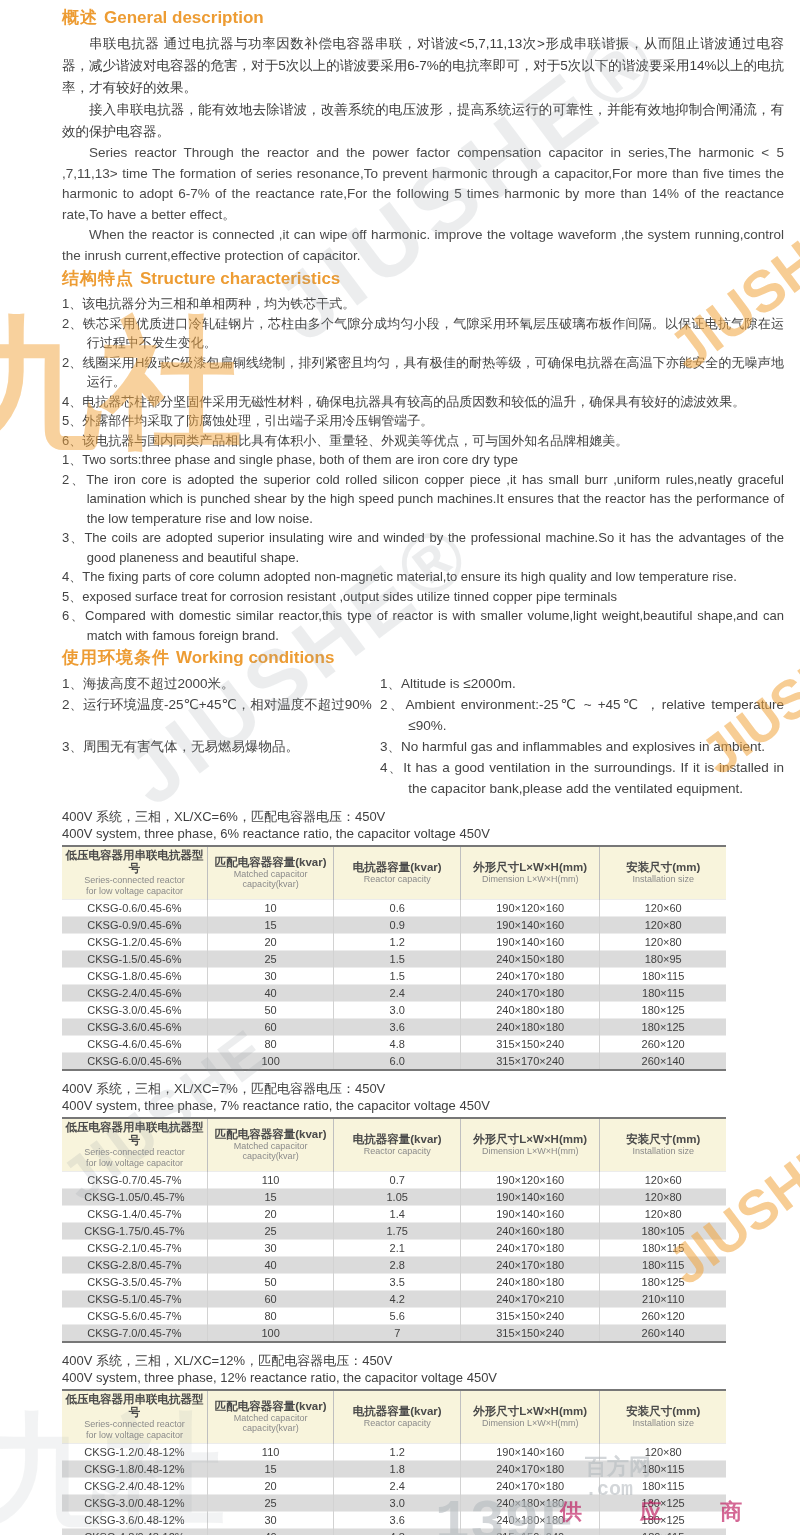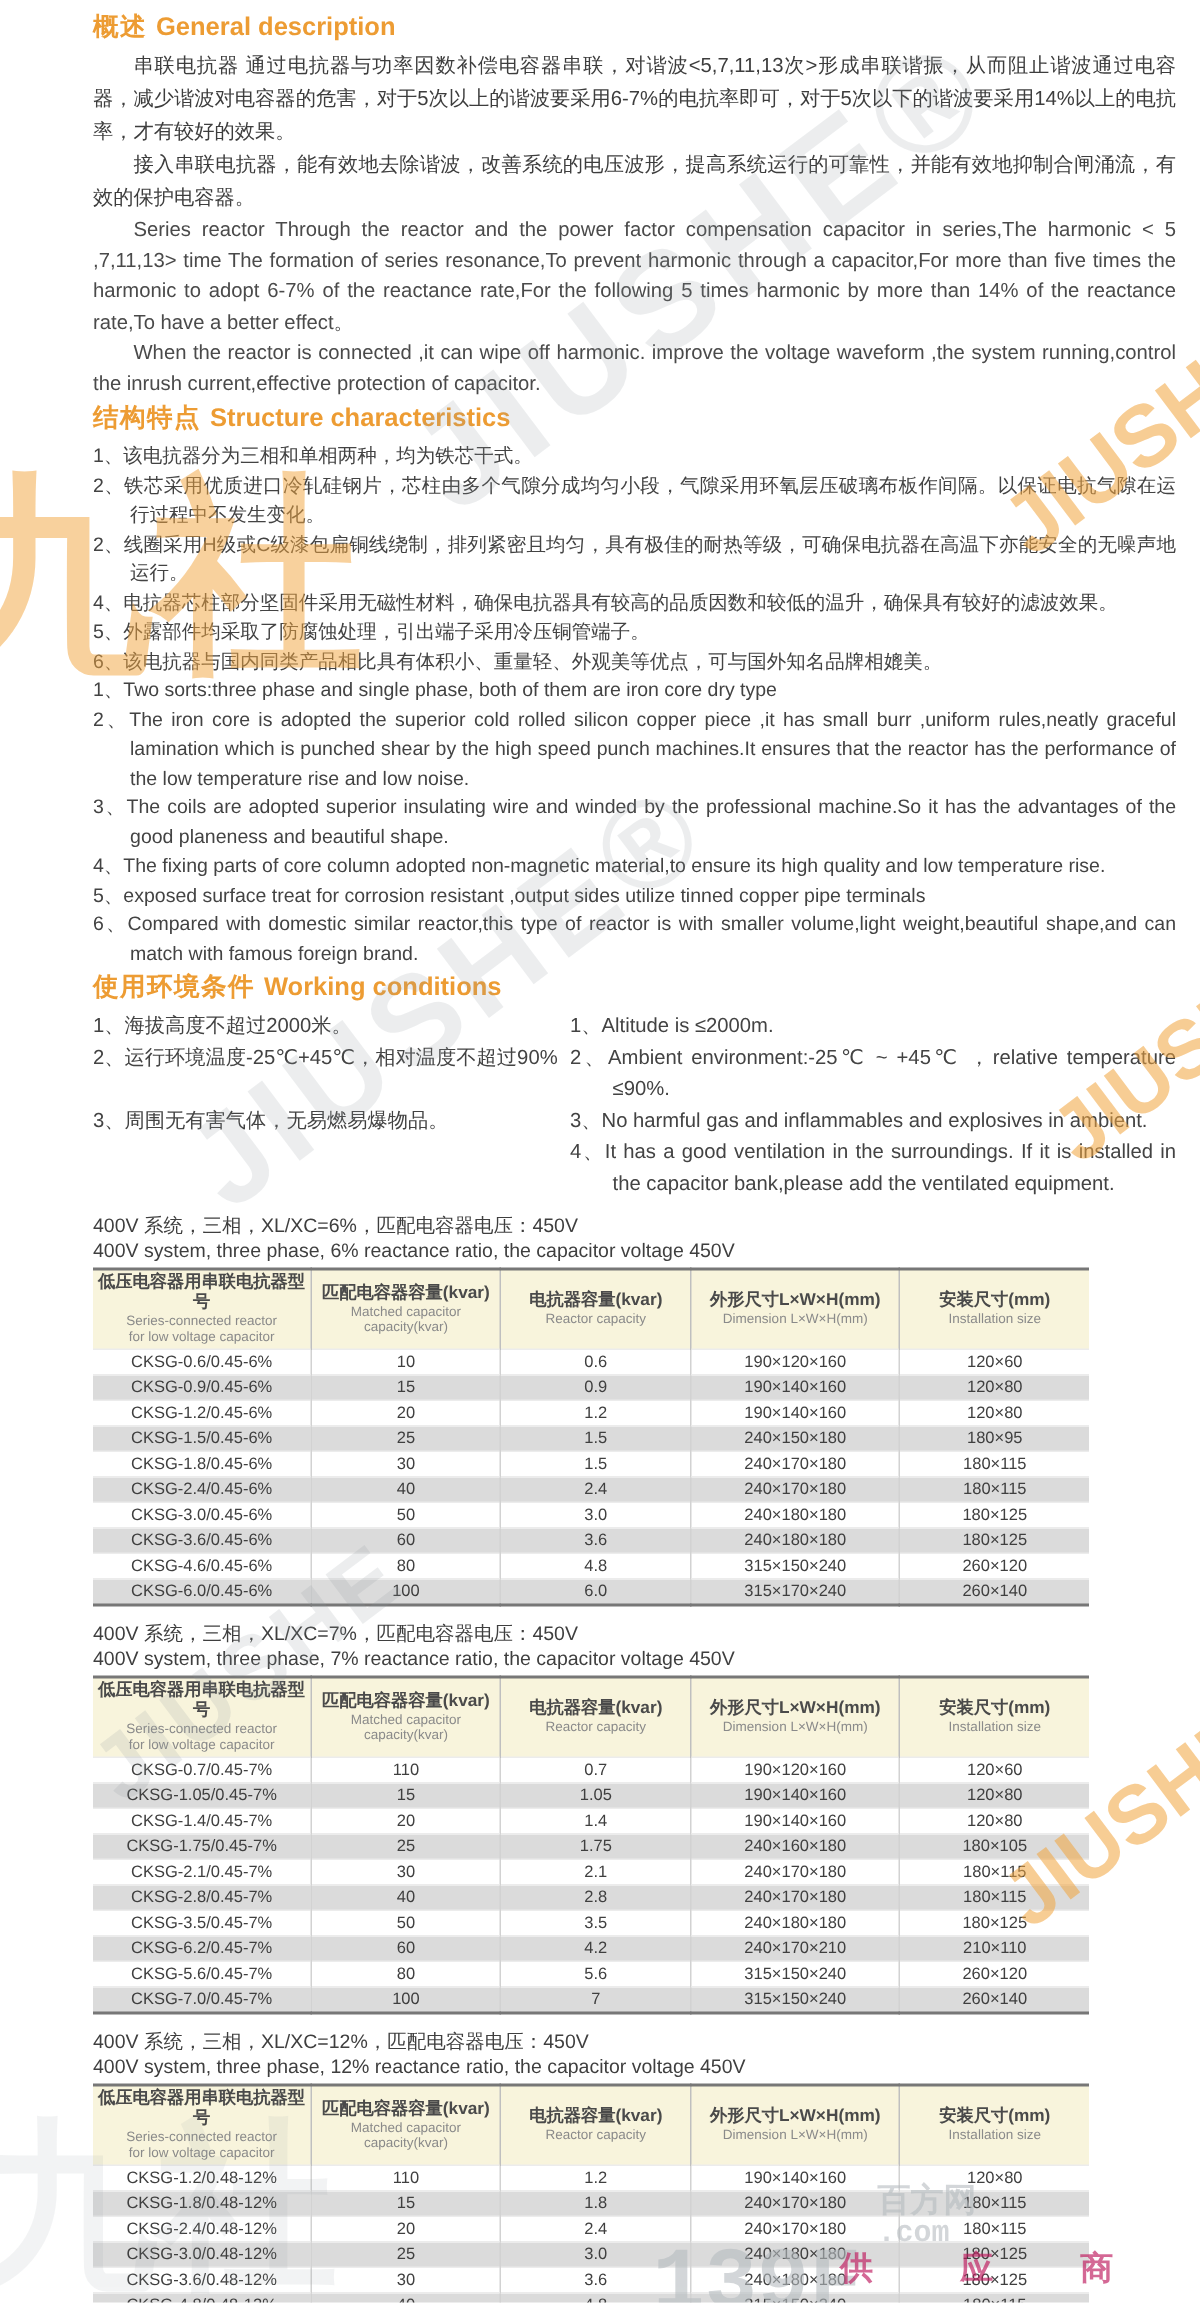--- a/index.html
+++ b/index.html
@@ -295,21 +295,21 @@
             <td>180×115</td>
           </tr>
           <tr>
             <td>CKSG-3.5/0.45-7%</td>
             <td>50</td>
             <td>3.5</td>
             <td>240×180×180</td>
             <td>180×125</td>
           </tr>
           <tr class="alt">
-            <td>CKSG-6.2/0.45-7%</td>
+            <td>CKSG-5.1/0.45-7%</td>
             <td>60</td>
             <td>4.2</td>
             <td>240×170×210</td>
             <td>210×110</td>
           </tr>
           <tr>
             <td>CKSG-5.6/0.45-7%</td>
             <td>80</td>
             <td>5.6</td>
             <td>315×150×240</td>

